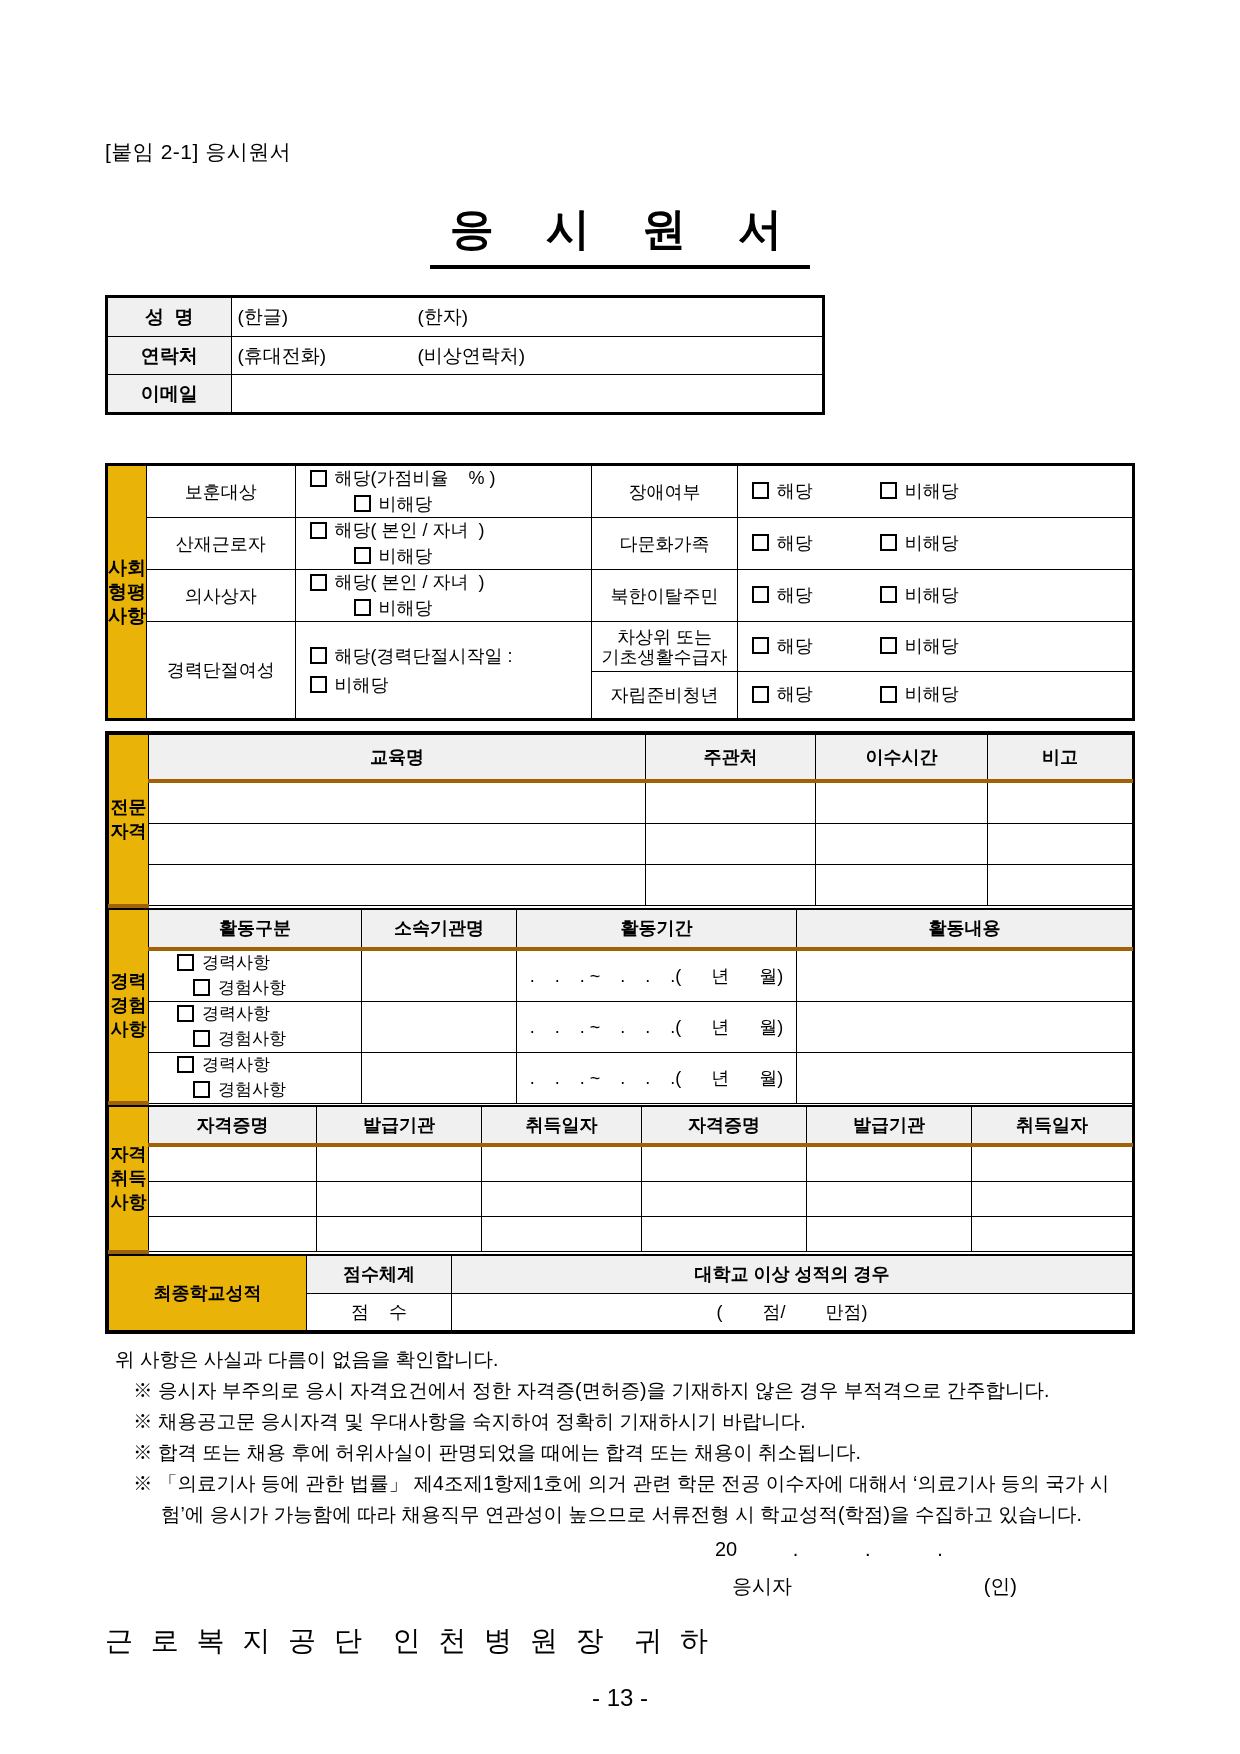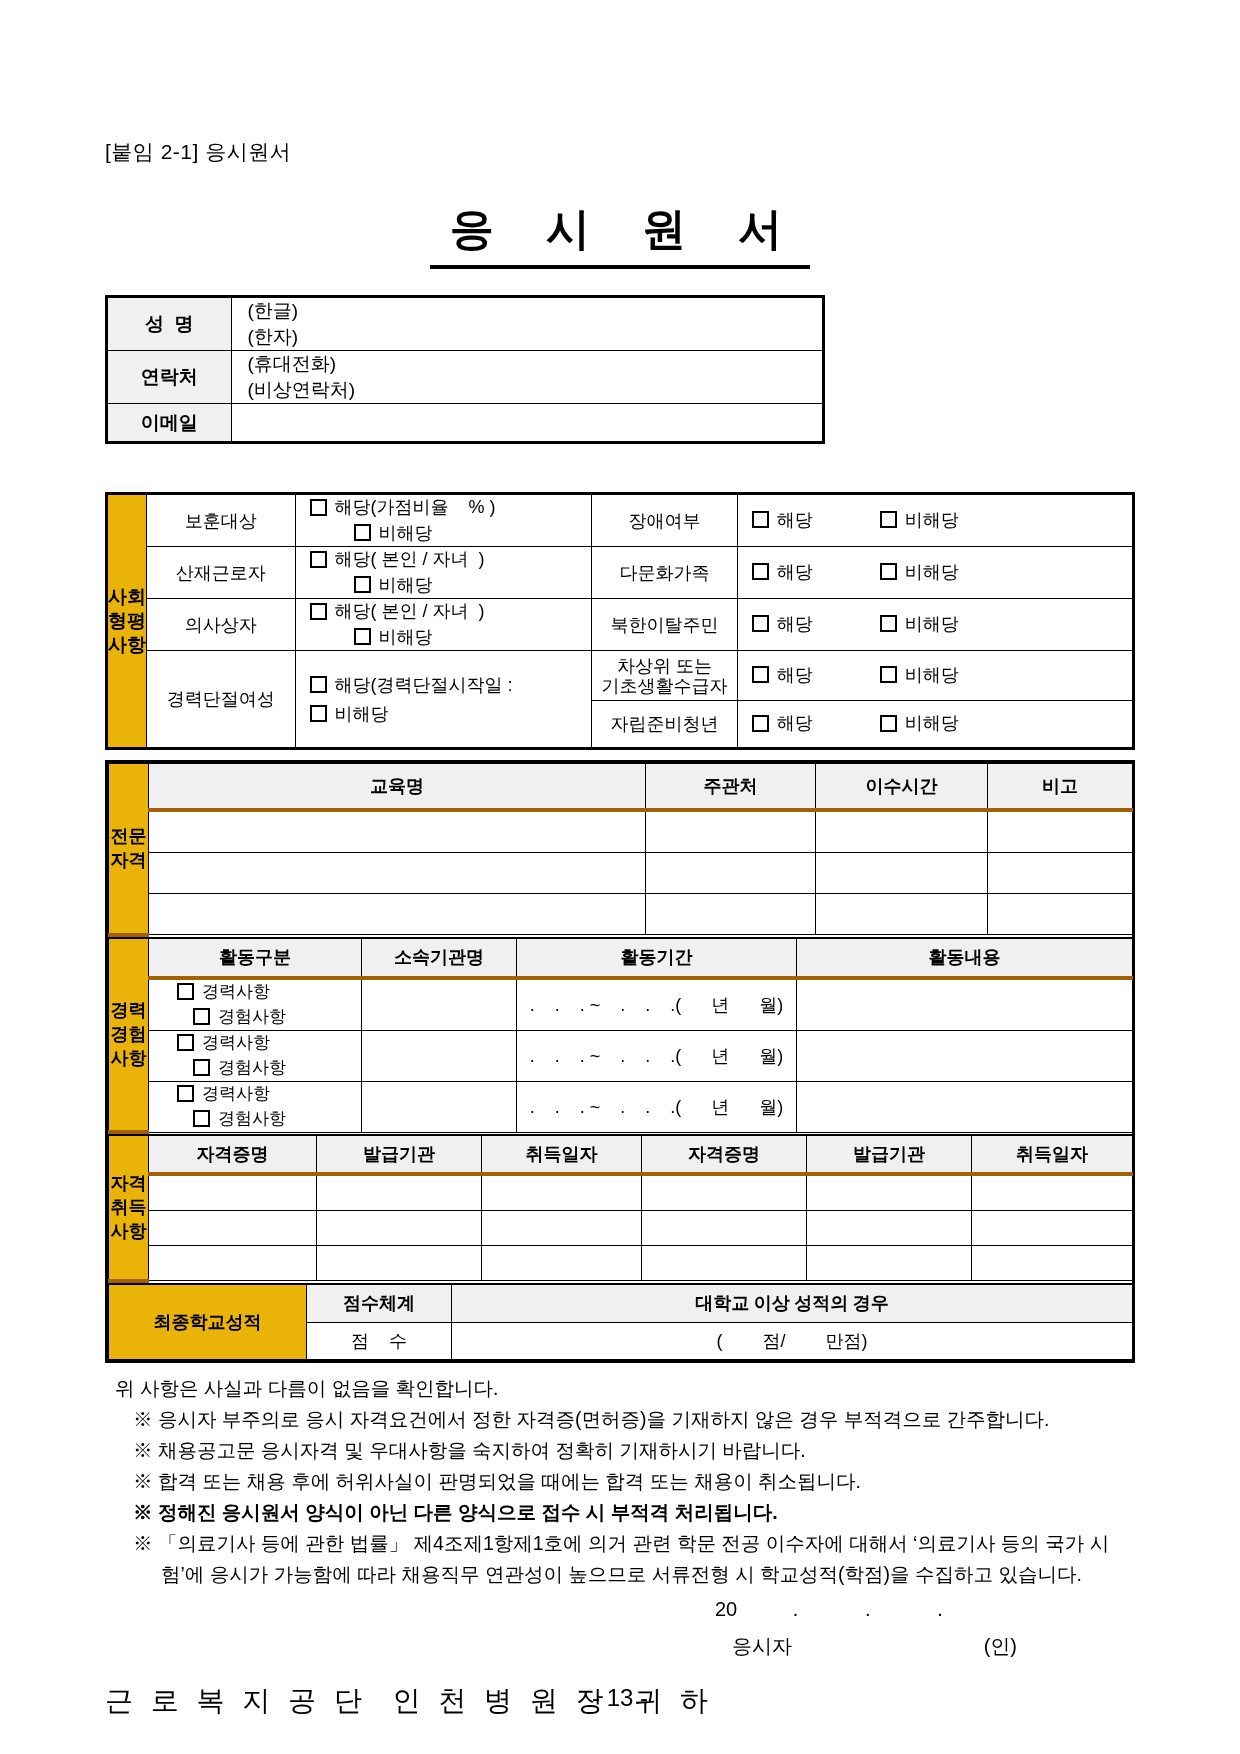--- a/index.html
+++ b/index.html
@@ -33,21 +33,21 @@
   .id-table { width:285px; }
   .contact-table { width:720px; }
   .id-table td, .contact-table td { font-size:19px; }
   .row-h40 td { height:40px; }
   .row-h68 td { height:68px; }
   .row-h38 td { height:38px; }
   .row-h37 td { height:37px; }
   .blank-hint { color:#9a9a9a; font-style:italic; font-size:19px; }
   .blue { color:#2b2bcc; }
   .two-line span { display:block; line-height:25px; }
-  .val-pair { display:flex; padding-left:16px;flex-direction:column; }
+  .val-pair { display:flex; padding-left:6px; }
   .val-pair .v1 { width:180px; }
 
   .social { width:1030px; margin-top:48px; }
   .social td.cat { text-align:center; font-size:18px; }
   .cat-small { font-size:17px; line-height:20px; }
   .cat-small span { display:block; }
   .h50 td { height:50px; } .h49 td { height:49px; }
   .h51 td { height:51px; } .h46 td { height:46px; }
 
   .opts { padding-left:14px; }
@@ -59,21 +59,21 @@
     border:2px solid #000; margin-right:8px; background:#fff;
   }
   .stack .opt { display:flex; margin:5px 0; }
   .stack .opt + .opt { margin-left:0; }
 
   .bigwrap { border:3px solid #000; margin-top:10px; }
   .bigwrap table { width:1024px; }
   .bigwrap td { font-size:18px; }
   .bigwrap .hdr td { border-bottom:4px solid #a16207; }
   .sec { border-top:2px solid #000; }
-  .hd44 td { height:44px; } .hd37 td { height:37px;font-family:Liberation Serif, serif; } .hd36 td { height:36px; }
+  .hd44 td { height:44px; } .hd37 td { height:37px; } .hd36 td { height:36px; }
   .r40 td { height:40px; } .r37 td { height:37px; } .r34 td { height:34px; }
   .career-opts { padding-left:28px; }
   .career-opts .opt + .opt { margin-left:16px; }
   .career-opts .opt { font-size:17px; }
   .glabel { font-size:20px; }
 
   .notes { margin-top:10px; font-size:19.5px; line-height:31px; }
   .confirm { padding-left:10px; }
   .note { padding-left:56px; text-indent:-28px; }
   .note-bold { font-weight:bold; }
@@ -379,21 +379,20 @@
         </tr>
       </tbody>
         </table>
     </div>
 
     <div class="notes">
       <div class="confirm">위 사항은 사실과 다름이 없음을 확인합니다.</div>
       <div class="note">※ 응시자 부주의로 응시 자격요건에서 정한 자격증(면허증)을 기재하지 않은 경우 부적격으로 간주합니다.</div>
       <div class="note">※ 채용공고문 응시자격 및 우대사항을 숙지하여 정확히 기재하시기 바랍니다.</div>
       <div class="note">※ 합격 또는 채용 후에 허위사실이 판명되었을 때에는 합격 또는 채용이 취소됩니다.</div>
-      <div class="note note-bold">※ 정해진 응시원서 양식이 아닌 다른 양식으로 접수 시 부적격 처리됩니다.</div>
       <div class="note">※ 「의료기사 등에 관한 법률」 제4조제1항제1호에 의거 관련 학문 전공 이수자에 대해서 ‘의료기사 등의 국가 시험’에 응시가 가능함에 따라 채용직무 연관성이 높으므로 서류전형 시 학교성적(학점)을 수집하고 있습니다.</div>
     </div>
 
     <div class="date-line">20          .            .            .</div>
 
     <div class="sig-line">
       <span>응시자</span>
       <span>(인)</span>
     </div>
 

